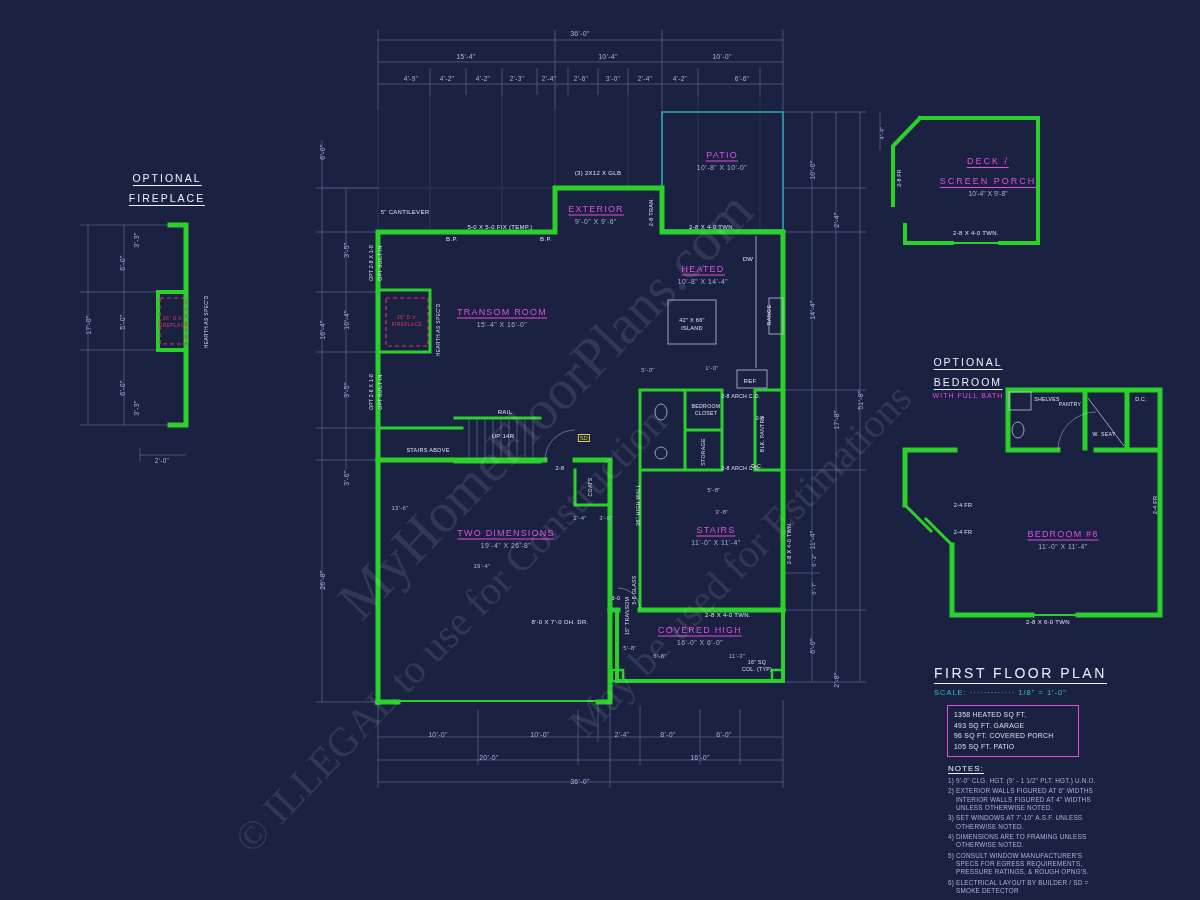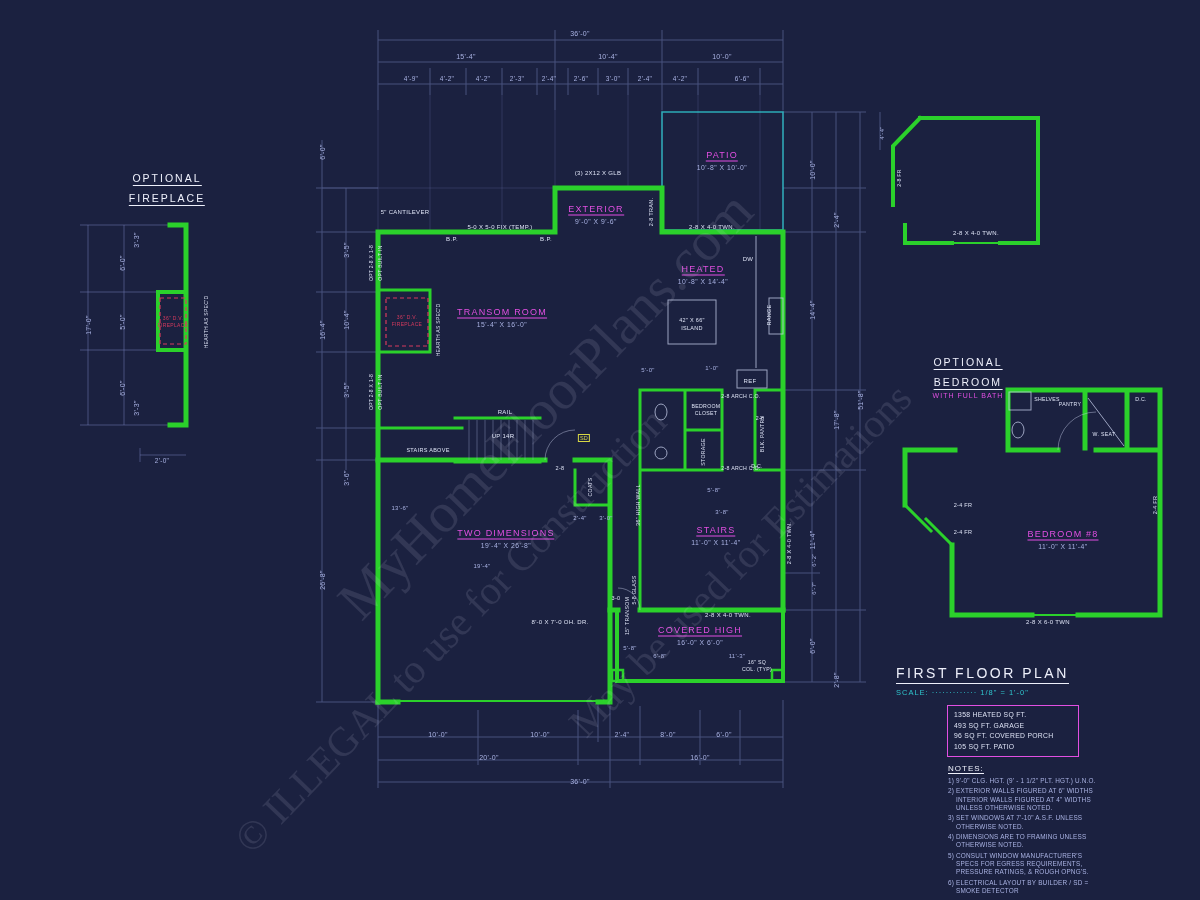--- a/index.html
+++ b/index.html
@@ -36,21 +36,21 @@
   .room{position:absolute;transform:translate(-50%,-50%);text-align:center;z-index:4}
   .rname{display:inline-block;color:var(--label);font-size:9px;letter-spacing:1.2px;
     border-bottom:1px solid currentColor;padding-bottom:1px;white-space:nowrap}
   .rdims{margin-top:2px;color:var(--dimtext);font-size:6.8px;letter-spacing:.5px;white-space:nowrap}
   .detail-title{position:absolute;transform:translate(-50%,0);text-align:center;z-index:4}
   .dt-line{display:inline-block;color:var(--white);font-size:10.5px;letter-spacing:2px;
     border-bottom:1px solid currentColor;padding-bottom:1px;white-space:nowrap}
   .dt-line.mag{color:var(--label);font-size:9px}
   .dt-sub{margin-top:2px;color:var(--label);font-size:7px;letter-spacing:1px;white-space:nowrap}
   .dt-dims{margin-top:2px;color:var(--dimtext);font-size:6.8px;white-space:nowrap}
-  .titleblock{position:absolute;left:896px;top:664px;z-index:4}
+  .titleblock{position:absolute;left:934px;top:664px;z-index:4}
   .tb-title{display:inline-block;color:var(--white);font-size:14px;letter-spacing:2.5px;
     border-bottom:1px solid currentColor;padding-bottom:2px;white-space:nowrap}
   .tb-scale{margin-top:4px;color:var(--teal);font-size:7.5px;letter-spacing:1px;white-space:nowrap}
   .areasbox{position:absolute;left:947px;top:705px;width:132px;border:1px solid var(--label);
     padding:4px 6px;z-index:4}
   .areasbox div{color:var(--note);font-size:6.8px;line-height:1.55;letter-spacing:.3px}
   .notes{position:absolute;left:948px;top:757px;width:150px;z-index:4}
   .notes-head{display:inline-block;color:var(--white);font-size:8px;letter-spacing:1px;
     border-bottom:1px solid currentColor;margin-bottom:3px}
   .note-item{color:var(--dimtext);font-size:6.4px;line-height:1.3;margin-bottom:2px;
@@ -278,20 +278,25 @@
   <div class="room" style="left:1063px;top:536px">
     <div class="rname">BEDROOM #8</div>
     <div class="rdims">11'-0" X 11'-4"</div>
   </div>
 
   <div class="detail-title" style="left:167px;top:168px">
     <div><span class="dt-line">OPTIONAL</span></div>
     <div style="margin-top:2px"><span class="dt-line">FIREPLACE</span></div>
   </div>
 
+  <div class="detail-title" style="left:988px;top:150px">
+    <div><span class="dt-line mag">DECK /</span></div>
+    <div style="margin-top:2px"><span class="dt-line mag">SCREEN PORCH</span></div>
+    <div class="dt-dims">10'-4" X 9'-8"</div>
+  </div>
 
   <div class="detail-title" style="left:968px;top:352px">
     <div><span class="dt-line">OPTIONAL</span></div>
     <div style="margin-top:2px"><span class="dt-line">BEDROOM</span></div>
     <div class="dt-sub">WITH FULL BATH</div>
   </div>
 
   <div class="titleblock">
     <div class="tb-title">FIRST FLOOR PLAN</div>
     <div class="tb-scale">SCALE: ············· 1/8" = 1'-0"</div>

